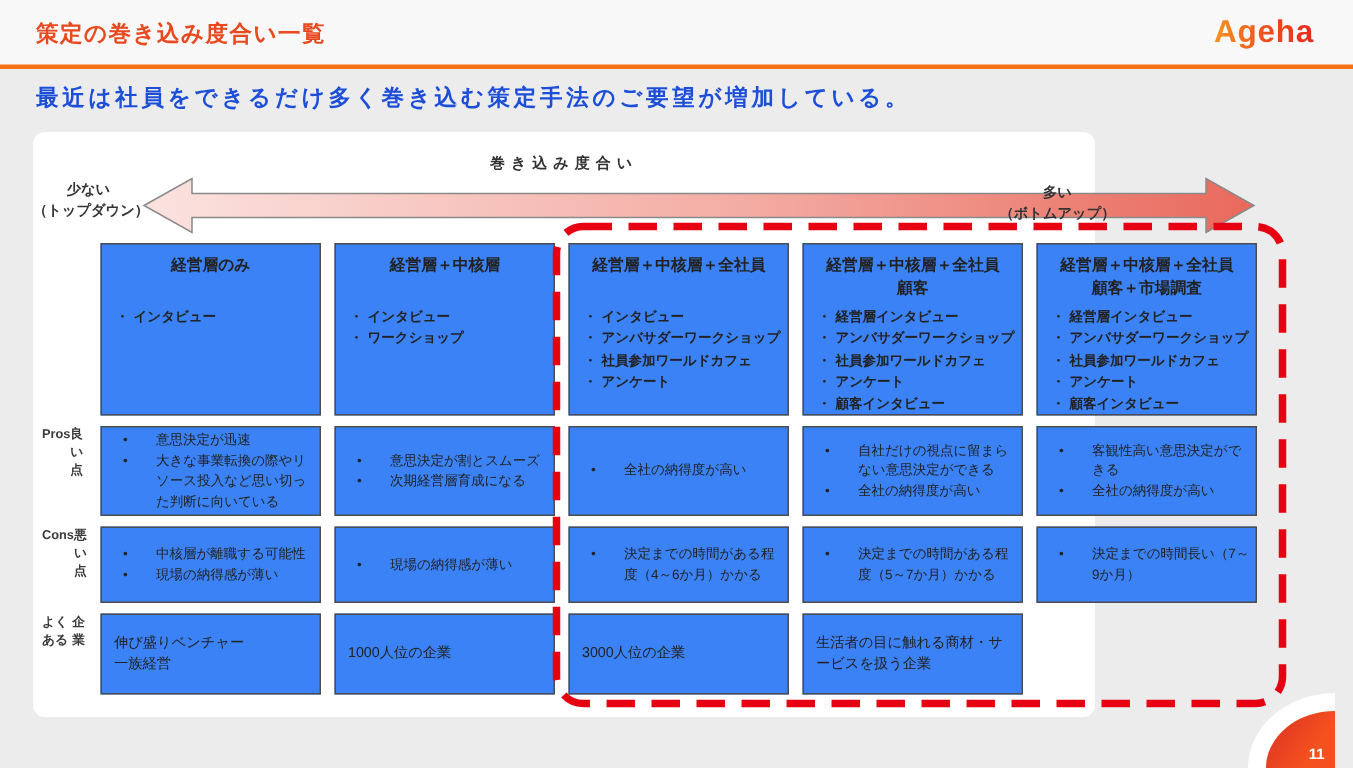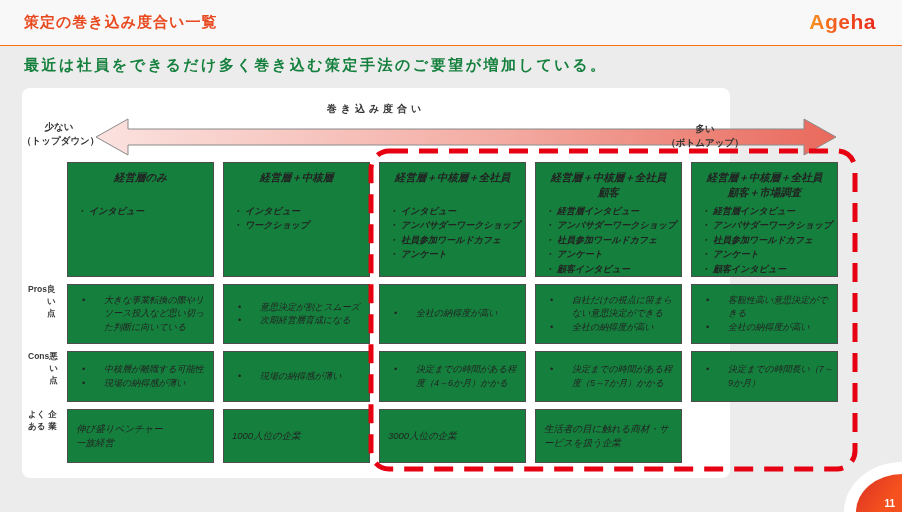--- a/index.html
+++ b/index.html
@@ -1,44 +1,44 @@
 <!DOCTYPE html>
 <html><head>
 <meta charset="utf-8">
 <style>
   * { margin:0; padding:0; box-sizing:border-box; }
   html,body { background:#ececec; }
   body { font-family:"Liberation Sans","DejaVu Sans",sans-serif; }
   .page { position:relative; width:902px; height:512px; background:#ececec; overflow:hidden; }
 
   
-  .topbar { position:absolute; top:0; left:0; width:902px; height:46px; background:#f8f8f8; border-bottom:1px solid #f97316; }
+  .topbar { position:absolute; top:0; left:0; width:902px; height:46px; background:#f8f8f8; border-bottom:3px solid #f97316; }
   .slide-title { position:absolute; left:24px; top:13px; font-size:15px; font-weight:bold; color:#e8491f; letter-spacing:1px; }
   .logo { position:absolute; right:26px; top:10px; font-size:21px; font-weight:800; letter-spacing:0.5px;
           background:linear-gradient(90deg,#f7941e,#f1511e,#e8291c);
           -webkit-background-clip:text; background-clip:text; -webkit-text-fill-color:transparent; color:#f1511e; }
-  .subtitle { position:absolute; left:24px; top:56px; font-size:15px; font-weight:bold; color:#15803d; letter-spacing:2.5px; }
+  .subtitle { position:absolute; left:24px; top:56px; font-size:15px; font-weight:bold; color:#1d4ed8; letter-spacing:2.5px; }
 
   
   .card { position:absolute; left:22px; top:88px; width:708px; height:390px; background:#ffffff; border-radius:8px; }
 
   
   .axis-label { position:absolute; top:14px; left:50%; transform:translateX(-50%); font-size:10px; font-weight:bold; color:#333; letter-spacing:4px; white-space:nowrap; }
   .axis-arrow { position:absolute; top:29px; left:72px; }
   .axis-left  { position:absolute; top:32px; left:0;  width:74px; text-align:center; font-size:9.5px; font-weight:bold; color:#333; line-height:1.5; }
   .axis-right { position:absolute; top:34px; right:-14px; width:78px; text-align:center; font-size:9.5px; font-weight:bold; color:#333; line-height:1.5; }
   .axis-left span, .axis-right span { display:block; white-space:nowrap; }
 
   
   .grid { position:absolute; left:4px; top:74px; display:grid;
           grid-template-columns:32px repeat(5,147px); grid-template-rows:115px 60px 51px 54px;
           column-gap:9px; row-gap:7px; }
   .rowlabel { display:flex; flex-direction:row; justify-content:center; align-items:flex-start;
               font-size:8.5px; font-weight:bold; color:#3a3a3a; line-height:1.4; padding-left:2px; }
-  .box { border:1px solid #4d4d4d; background:#15803d; overflow:hidden;font-style:italic; }
+  .box { border:1px solid #4d4d4d; background:#3b82f6; overflow:hidden; }
 
   .hbox { padding:7px 5px 4px 5px; }
   .htitle { min-height:32px; text-align:center; font-size:10.5px; font-weight:bold; color:#222; line-height:1.45; }
   .htitle span { display:block; }
   ul.methods { list-style:none; margin-top:2px; padding-left:6px; }
   ul.methods li { position:relative; font-size:9px; font-weight:bold; color:#222; line-height:1.6; padding-left:10px; white-space:nowrap; }
   ul.methods li::before { content:"・"; position:absolute; left:-2px; }
 
   .pcbox { display:flex; align-items:center; padding:3px 4px; }
   ul.pc { list-style:none; width:100%; }
@@ -46,21 +46,21 @@
   ul.pc li::before { content:"•"; position:absolute; left:10px; }
 
   .cbox { display:flex; align-items:center; padding:4px 8px; }
   .cbox .lines span { display:block; font-size:9.5px; color:#222; line-height:1.5; }
 
   
   .highlight { position:absolute; left:346px; top:60px; width:490px; height:324px; pointer-events:none; }
 
   
   .copyright { position:absolute; left:24px; top:486px; font-size:9px; color:#b8b8b8; letter-spacing:0.5px; }
-  .corner { position:absolute; right:0; bottom:0; width:62px; height:54px; }
+  .corner { position:absolute; right:12px; bottom:0; width:62px; height:54px; }
   .corner .swoosh-white { position:absolute; right:0; bottom:0; width:58px; height:50px; background:#ffffff; border-top-left-radius:100%; }
   .corner .swoosh-orange { position:absolute; right:0; bottom:0; width:46px; height:38px; background:linear-gradient(125deg,#d93025,#f4511e 70%); border-top-left-radius:100%; }
   .page-number { position:absolute; right:7px; bottom:3px; font-size:10px; font-weight:bold; color:#fff; }
 </style>
 </head>
 <body>
 
 <div class="page">
 
   <div class="topbar">
@@ -159,20 +159,21 @@
         </ul>
       </div>
 
       <div class="rowlabel">
         <span>Pros</span>
         <span>良い点</span>
       </div>
 
       <div class="box pcbox">
         <ul class="pc">
+          <li>意思決定が迅速</li>
           <li>大きな事業転換の際やリソース投入など思い切った判断に向いている</li>
         </ul>
       </div>
       <div class="box pcbox">
         <ul class="pc">
           <li>意思決定が割とスムーズ</li>
           <li>次期経営層育成になる</li>
         </ul>
       </div>
       <div class="box pcbox">

